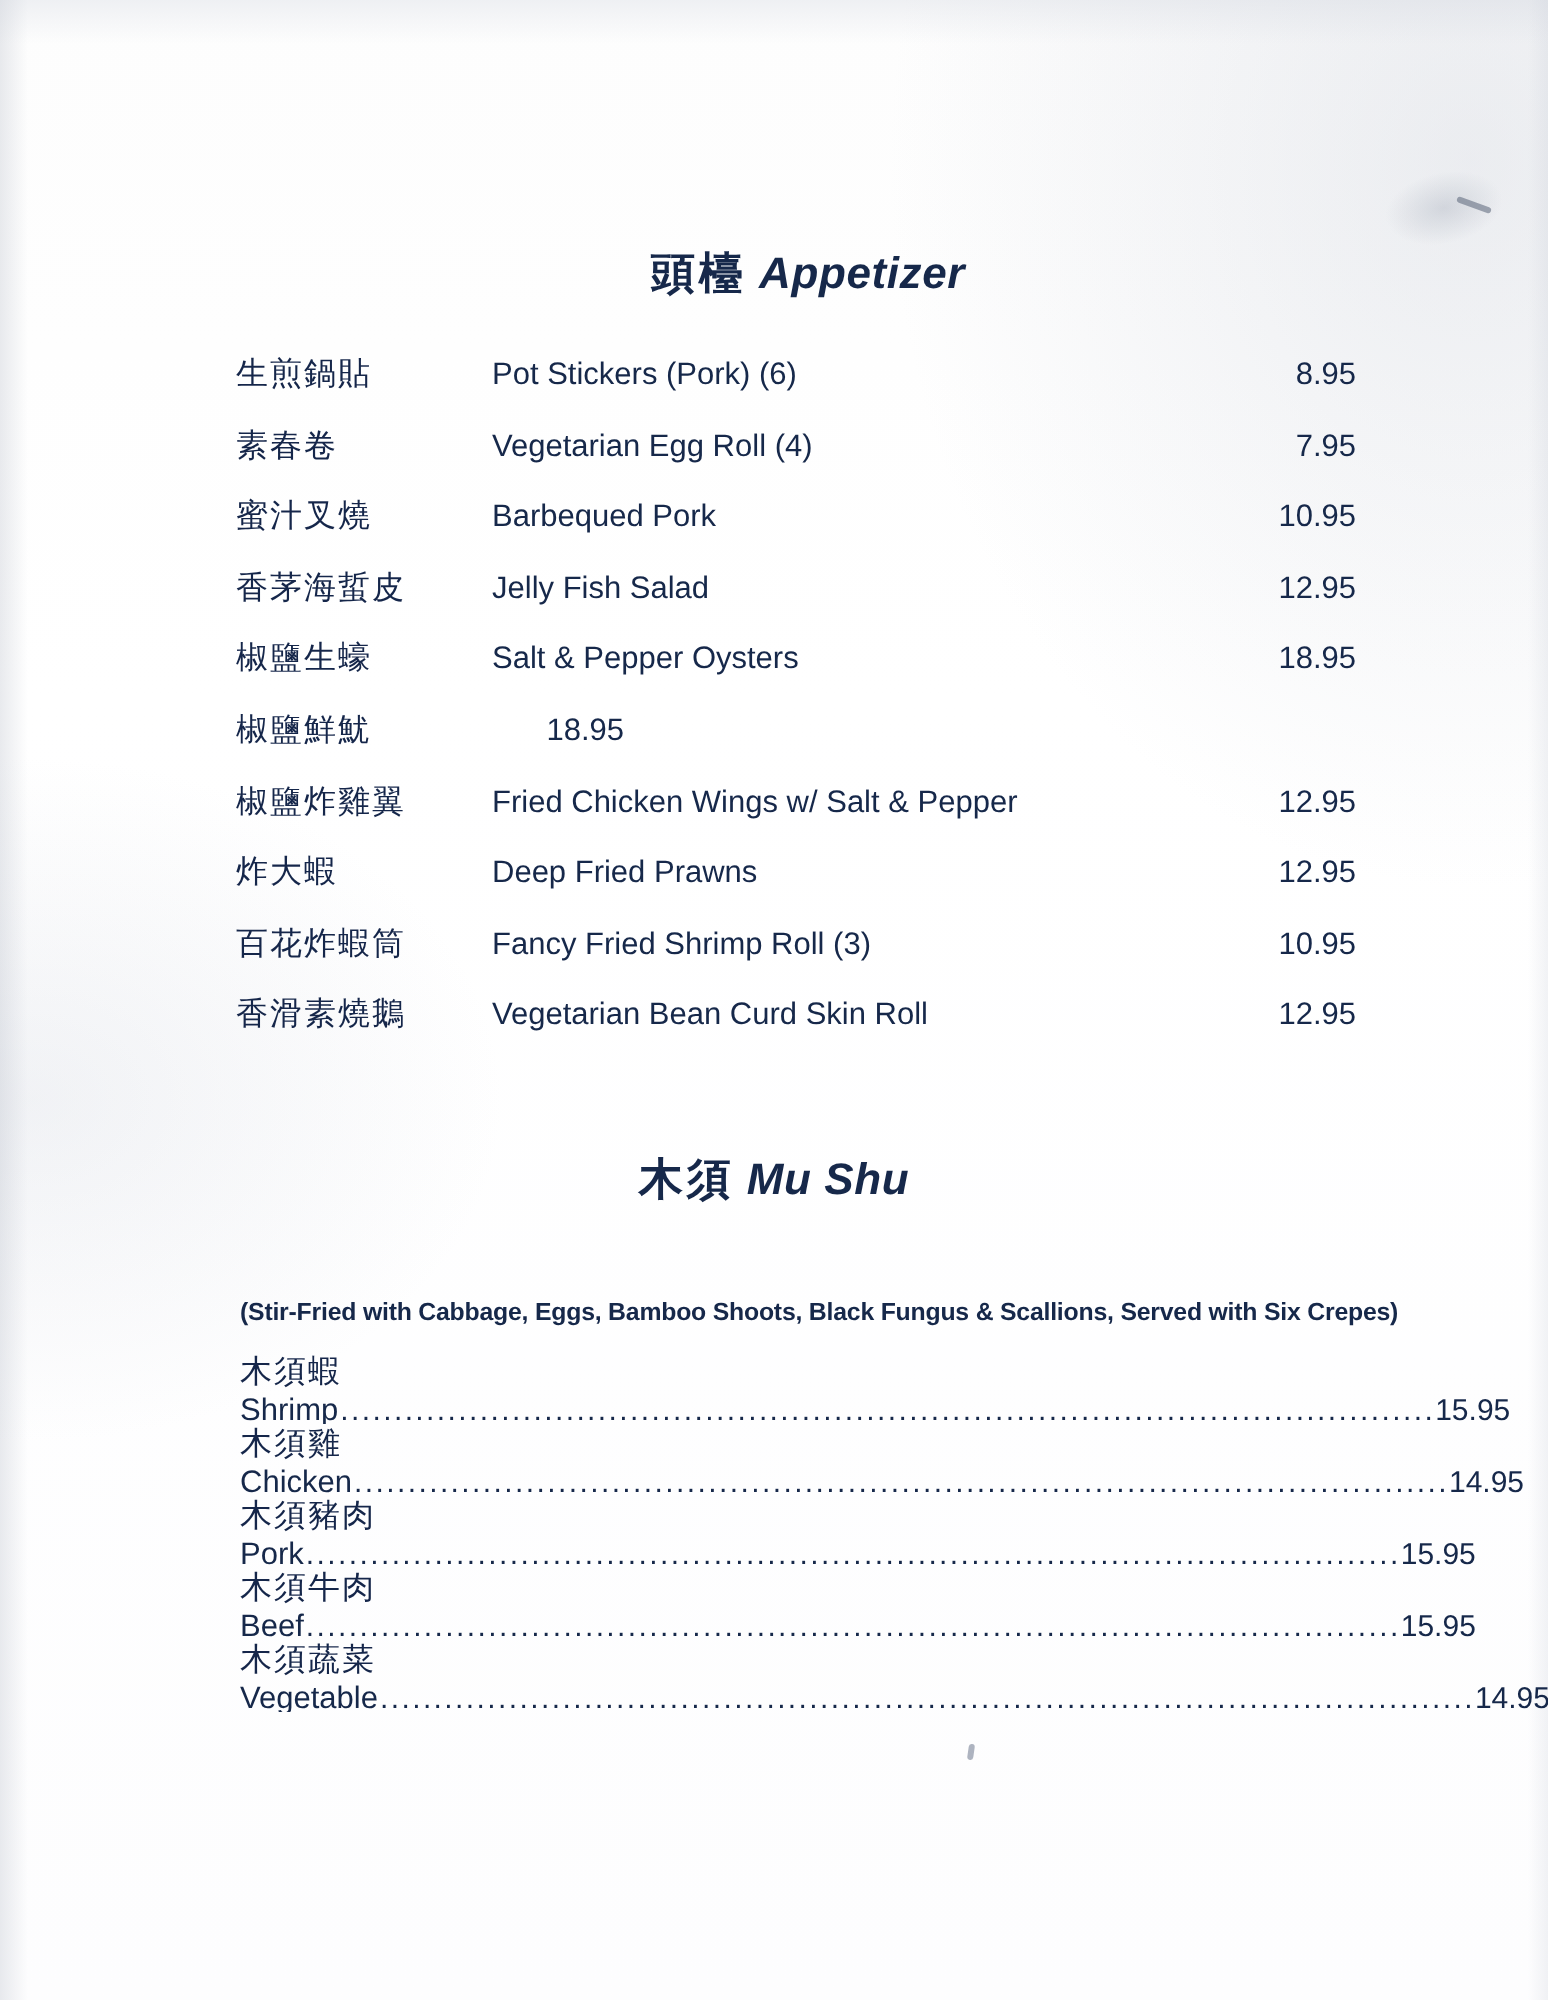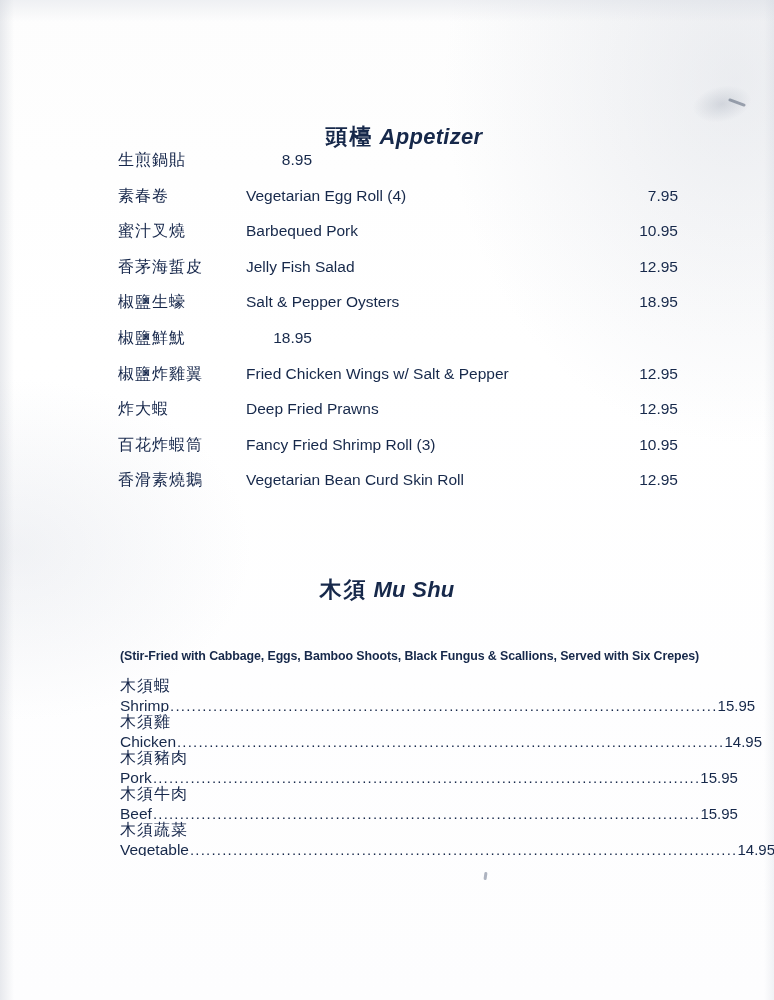--- a/index.html
+++ b/index.html
@@ -94,21 +94,21 @@
     margin-right: 6px;
   }
 
   #appetizer-title { position: absolute; left: 0; right: 0; top: 122px; padding-left: 34px; }
   #mushu-title { position: absolute; left: 0; right: 0; top: 575px; text-align: center; }
 
   
   .appetizer-list {
     position: absolute;
     left: 118px;
-    top: 150px;
+    top: 177px;
     width: 560px;
   }
   .appetizer-row {
     display: flex;
     align-items: baseline;
     height: 35.6px;
   }
   .ap-cjk {
     width: 128px;
     font-size: 16px;
@@ -200,20 +200,21 @@
   <div class="content">
 
     <div class="section-title" id="appetizer-title">
       <span class="cjk">頭檯</span><span>Appetizer</span>
     </div>
 
     <div class="appetizer-list">
 
       <div class="appetizer-row">
         <span class="ap-cjk">生煎鍋貼</span>
+        <span class="ap-name">Pot Stickers (Pork) (6)</span>
         <span class="ap-price">8.95</span>
       </div>
 
       <div class="appetizer-row">
         <span class="ap-cjk">素春卷</span>
         <span class="ap-name">Vegetarian Egg Roll (4)</span>
         <span class="ap-price">7.95</span>
       </div>
 
       <div class="appetizer-row">

